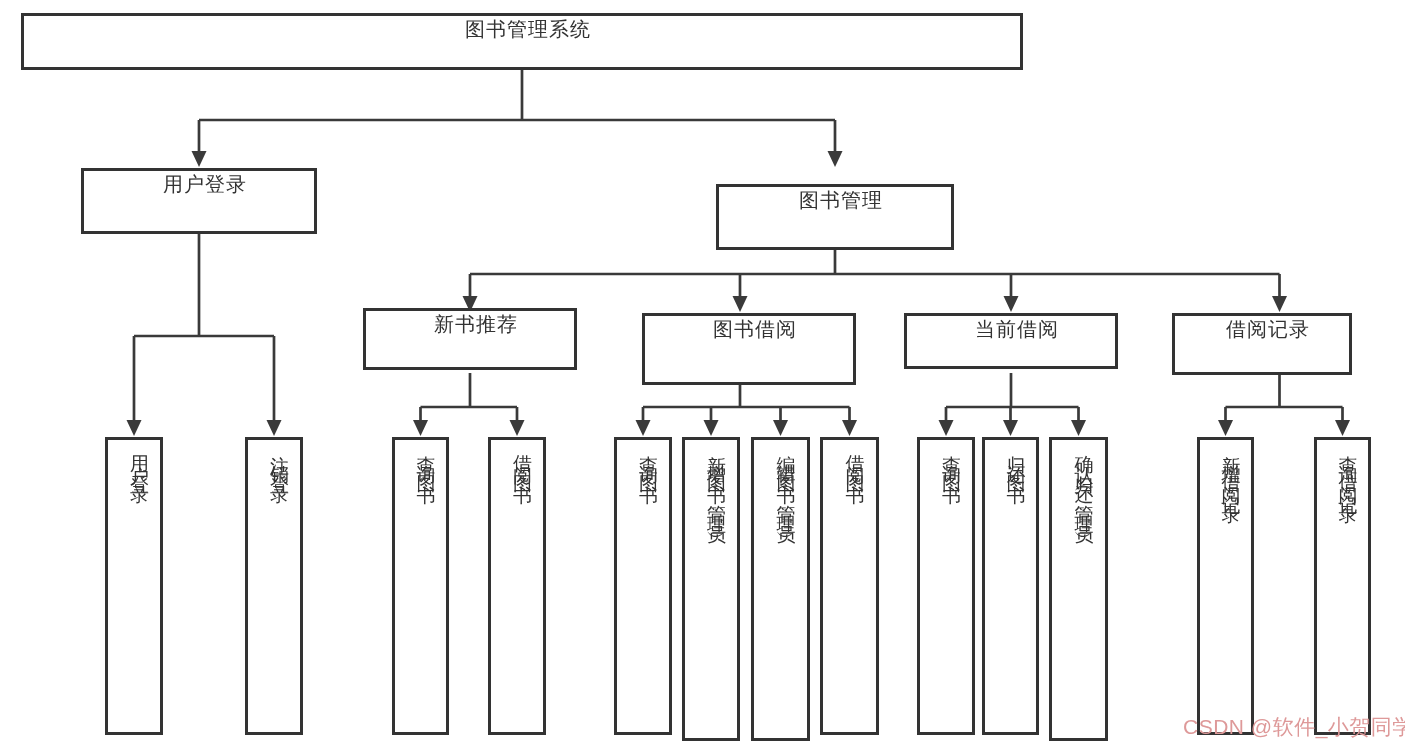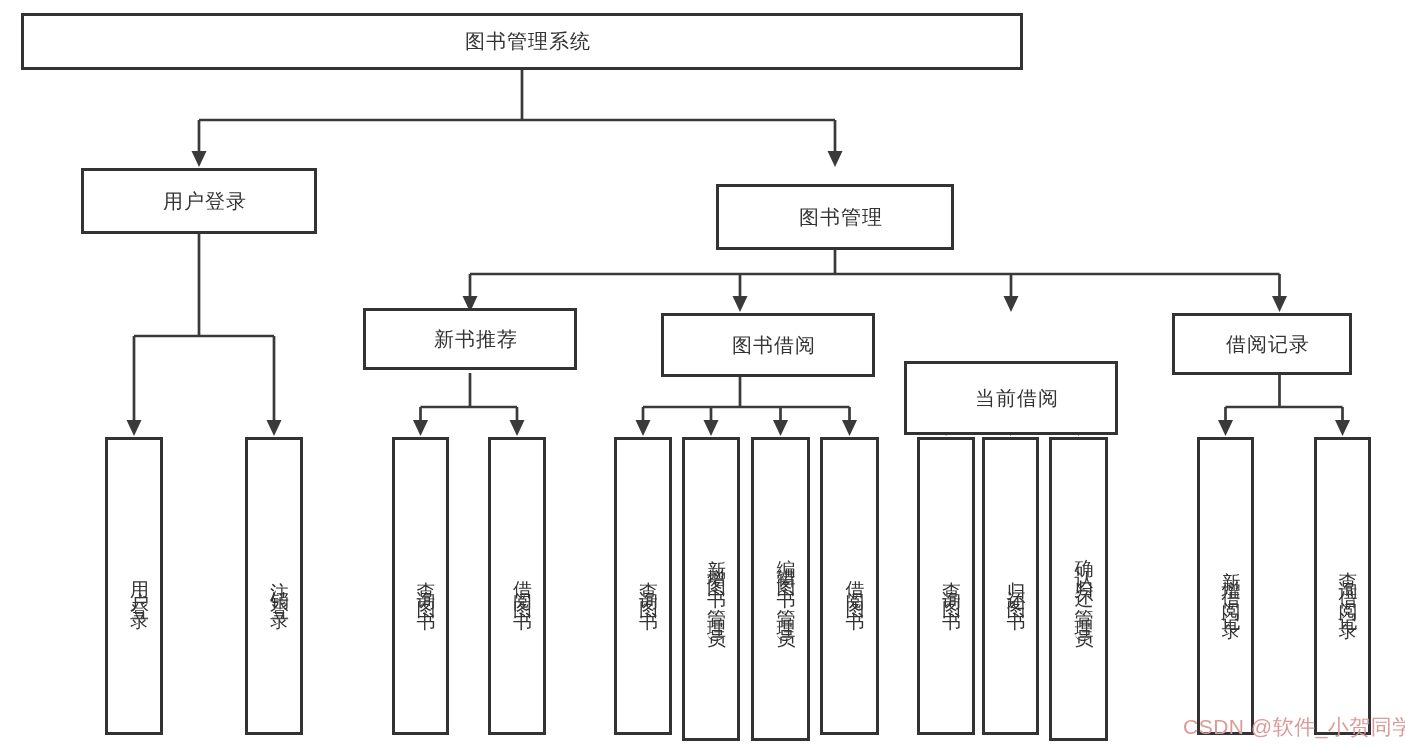--- a/index.html
+++ b/index.html
@@ -15,21 +15,21 @@
     position: absolute;
     left: 0; top: 0;
     width: 1405px; height: 747px;
   }
   .node {
     position: absolute;
     box-sizing: border-box;
     background: #ffffff;
     border: 3px solid #333333;
     display: flex;
-    align-items: center;
+    align-items: flex-start;
     justify-content: center;
     color: #333333;
     padding-left: 12px;
   }
   .node.horizontal span {
     font-size: 20px;
     letter-spacing: 1px;
     white-space: nowrap;
   }
   .node.vertical span {
@@ -87,24 +87,24 @@
       </div>
       <div class="node horizontal" style="left: 81px; top: 168px; width: 236px; height: 66px; border-color: rgb(51, 51, 51); color: rgb(51, 51, 51);">
         <span>用户登录</span>
       </div>
       <div class="node horizontal" style="left: 716px; top: 184px; width: 238px; height: 66px; border-color: rgb(51, 51, 51); color: rgb(51, 51, 51);">
         <span>图书管理</span>
       </div>
       <div class="node horizontal" style="left: 363px; top: 308px; width: 214px; height: 62px; border-color: rgb(51, 51, 51); color: rgb(51, 51, 51);">
         <span>新书推荐</span>
       </div>
-      <div class="node horizontal" style="left: 661px; top: 313px; width: 214px; height: 64px; border-color: rgb(51, 51, 51); color: rgb(51, 51, 51);">
+      <div class="node horizontal" style="left: 642px; top: 313px; width: 214px; height: 72px; border-color: rgb(51, 51, 51); color: rgb(51, 51, 51);">
         <span>图书借阅</span>
       </div>
-      <div class="node horizontal" style="left: 904px; top: 313px; width: 214px; height: 74px; border-color: rgb(51, 51, 51); color: rgb(51, 51, 51); margin-top: 48px;">
+      <div class="node horizontal" style="left: 904px; top: 313px; width: 214px; height: 56px; border-color: rgb(51, 51, 51); color: rgb(51, 51, 51);">
         <span>当前借阅</span>
       </div>
       <div class="node horizontal" style="left: 1172px; top: 313px; width: 180px; height: 62px; border-color: rgb(51, 51, 51); color: rgb(51, 51, 51);">
         <span>借阅记录</span>
       </div>
       <div class="node vertical" style="left: 105px; top: 437px; width: 58px; height: 298px; border-color: rgb(51, 51, 51); color: rgb(51, 51, 51);">
         <span>用户登录</span>
       </div>
       <div class="node vertical" style="left: 245px; top: 437px; width: 58px; height: 298px; border-color: rgb(51, 51, 51); color: rgb(51, 51, 51);">
         <span>注销登录</span>

